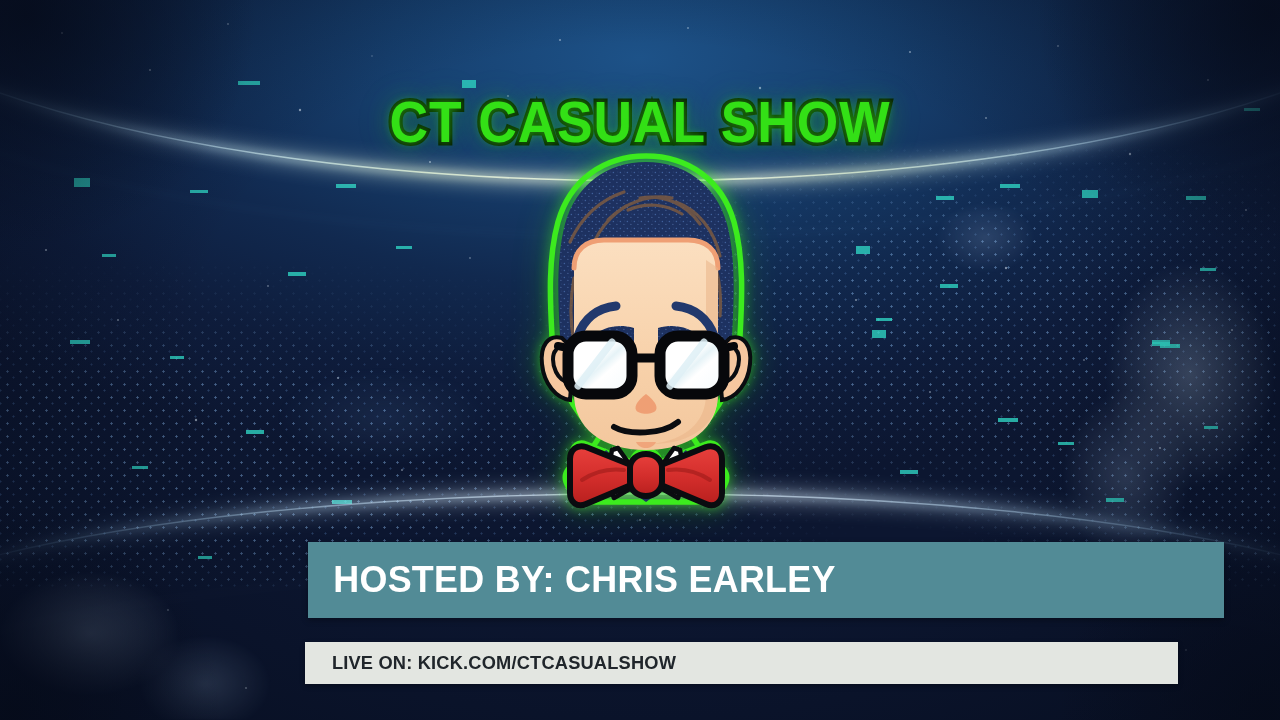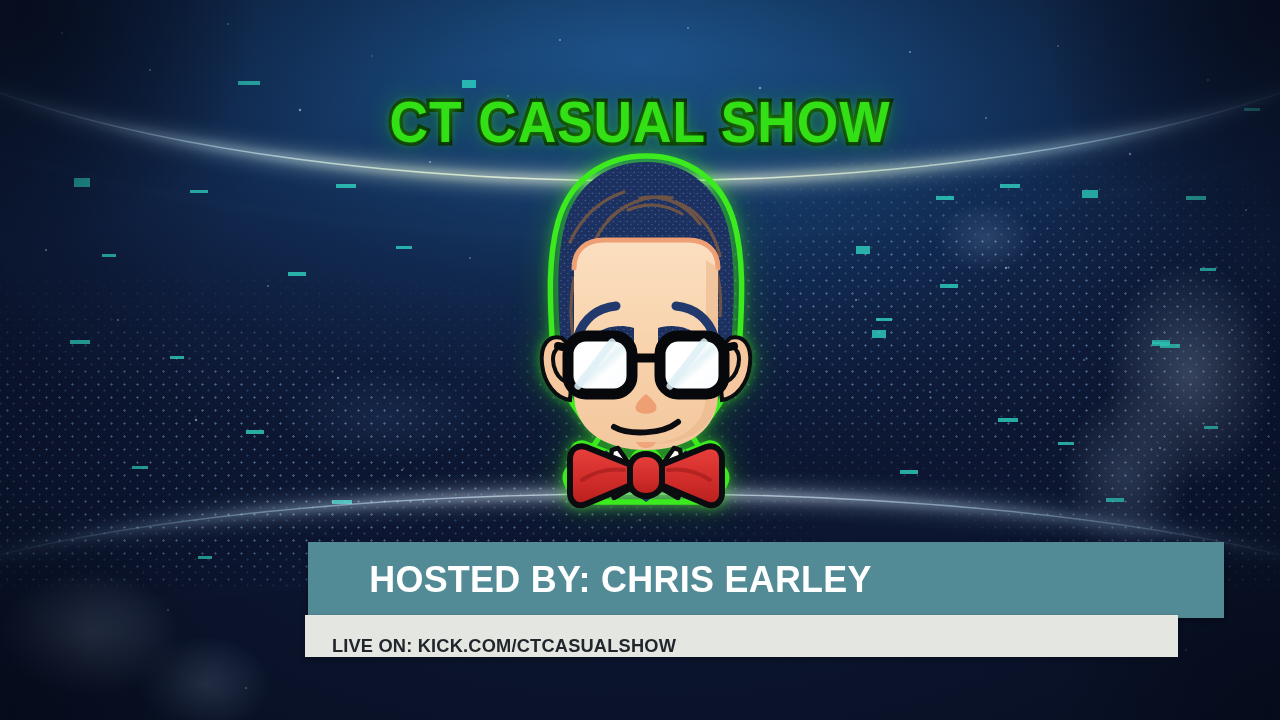--- a/index.html
+++ b/index.html
@@ -123,39 +123,39 @@
   }
   .left-brand .l1{ display:block; font-size:45px; letter-spacing:.5px; transform:scaleX(.94); }
   .left-brand .l2{ display:block; font-size:45px; margin-top:8px; transform:scaleX(.94); }
 
   
   .banner-host{
     position:absolute; left:308px; top:542px;
     width:916px; height:76px;
     background:#528b96;
     box-shadow: 0 2px 6px rgba(0,0,0,.35);
-    display:flex; align-items:center;padding-left:36px;
+    display:flex; align-items:center;
   }
   .banner-host .txt{
     color:#ffffff;
     font-size:37px;
     font-weight:bold;
     letter-spacing:.3px;
     padding-left:26px;
     transform:scaleX(.97);
     transform-origin:left center;
     white-space:nowrap;
     font-family:"Liberation Sans", sans-serif;
   }
   .banner-live{
-    position:absolute; left:305px; top:615px;
+    position:absolute; left:305px; top:642px;
     width:873px; height:42px;
     background:#e3e6e1;
     box-shadow: 0 2px 5px rgba(0,0,0,.30);
-    display:flex; align-items:flex-end;
+    display:flex; align-items:center;
   }
   .banner-live .txt{
     color:#20262b;
     font-size:19px;
     font-weight:bold;
     letter-spacing:.2px;
     padding-left:28px;
     transform:scaleX(.96);
     transform-origin:left center;
     white-space:nowrap;

